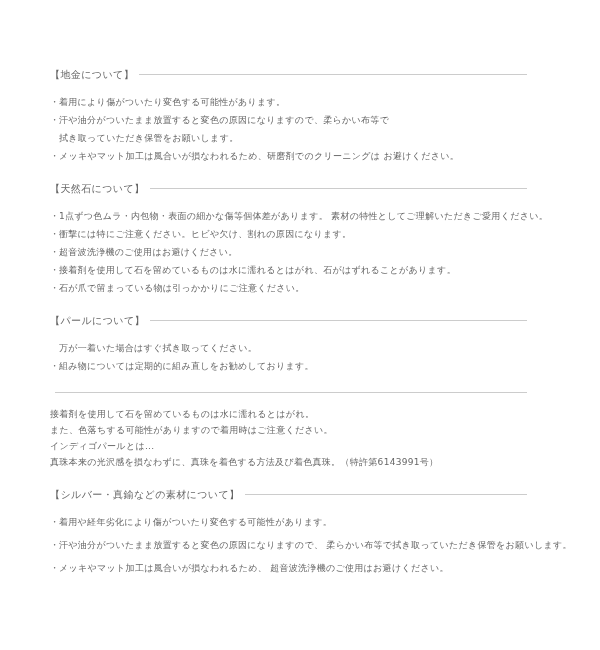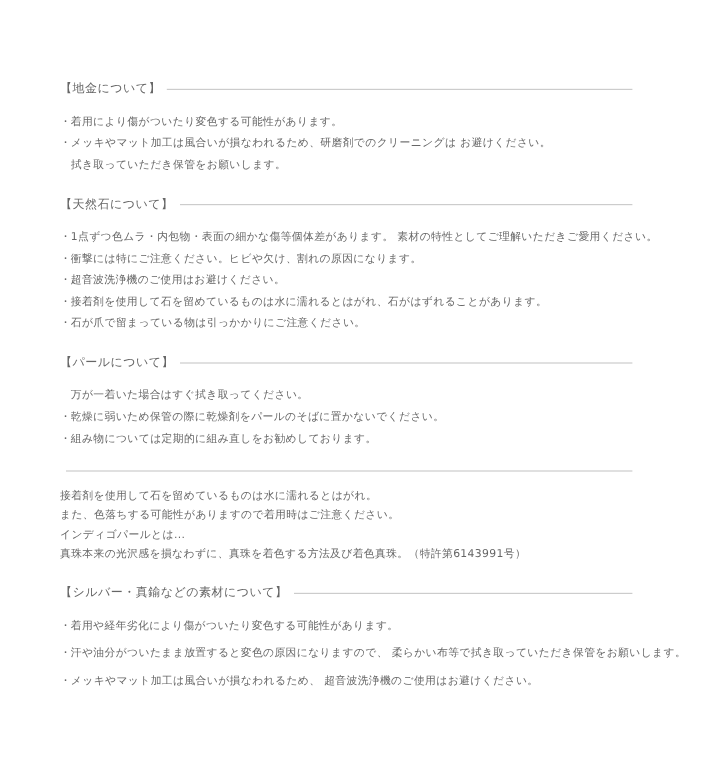--- a/index.html
+++ b/index.html
@@ -62,22 +62,23 @@
 <body>
 
 <div class="doc">
     <section class="sec">
       <div class="sec-head">
         <span class="sec-title">【地金について】</span>
         <span class="sec-rule"></span>
       </div>
       <div>
         <p class="line"><span class="bullet">・</span><span>着用により傷がついたり変色する可能性があります。</span></p>
+        <p class="line"><span class="bullet">・</span><span>汗や油分がついたまま放置すると変色の原因になりますので、柔らかい布等で</span></p>
+        <p class="line cont"><span>拭き取っていただき保管をお願いします。</span></p>
         <p class="line"><span class="bullet">・</span><span>メッキやマット加工は風合いが損なわれるため、研磨剤でのクリーニングは お避けください。</span></p>
-        <p class="line cont"><span>拭き取っていただき保管をお願いします。</span></p>
       </div>
     </section>
     <section class="sec">
       <div class="sec-head">
         <span class="sec-title">【天然石について】</span>
         <span class="sec-rule"></span>
       </div>
       <div>
         <p class="line"><span class="bullet">・</span><span>1点ずつ色ムラ・内包物・表面の細かな傷等個体差があります。 素材の特性としてご理解いただきご愛用ください。</span></p>
         <p class="line"><span class="bullet">・</span><span>衝撃には特にご注意ください。ヒビや欠け、割れの原因になります。</span></p>
@@ -86,21 +87,20 @@
         <p class="line"><span class="bullet">・</span><span>石が爪で留まっている物は引っかかりにご注意ください。</span></p>
       </div>
     </section>
     <section class="sec">
       <div class="sec-head">
         <span class="sec-title">【パールについて】</span>
         <span class="sec-rule"></span>
       </div>
       <div>
         <p class="line cont"><span>万が一着いた場合はすぐ拭き取ってください。</span></p>
-        <p class="line"><span class="bullet">・</span><span>乾燥に弱いため保管の際に乾燥剤をパールのそばに置かないでください。</span></p>
         <p class="line"><span class="bullet">・</span><span>組み物については定期的に組み直しをお勧めしております。</span></p>
       </div>
     </section>
     <section class="sec">
       <div class="sec-head">
         <span class="sec-rule"></span>
       </div>
       <div>
         <p class="line"><span>接着剤を使用して石を留めているものは水に濡れるとはがれ。</span></p>
         <p class="line"><span>また、色落ちする可能性がありますので着用時はご注意ください。</span></p>

